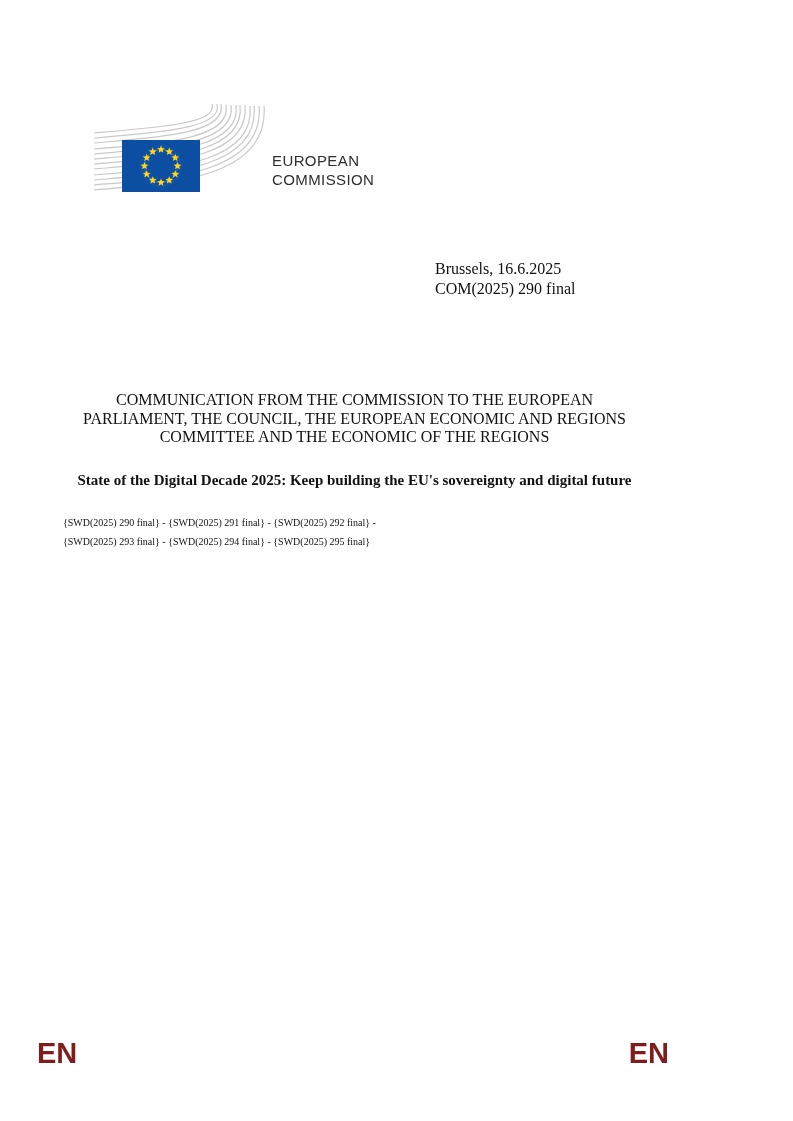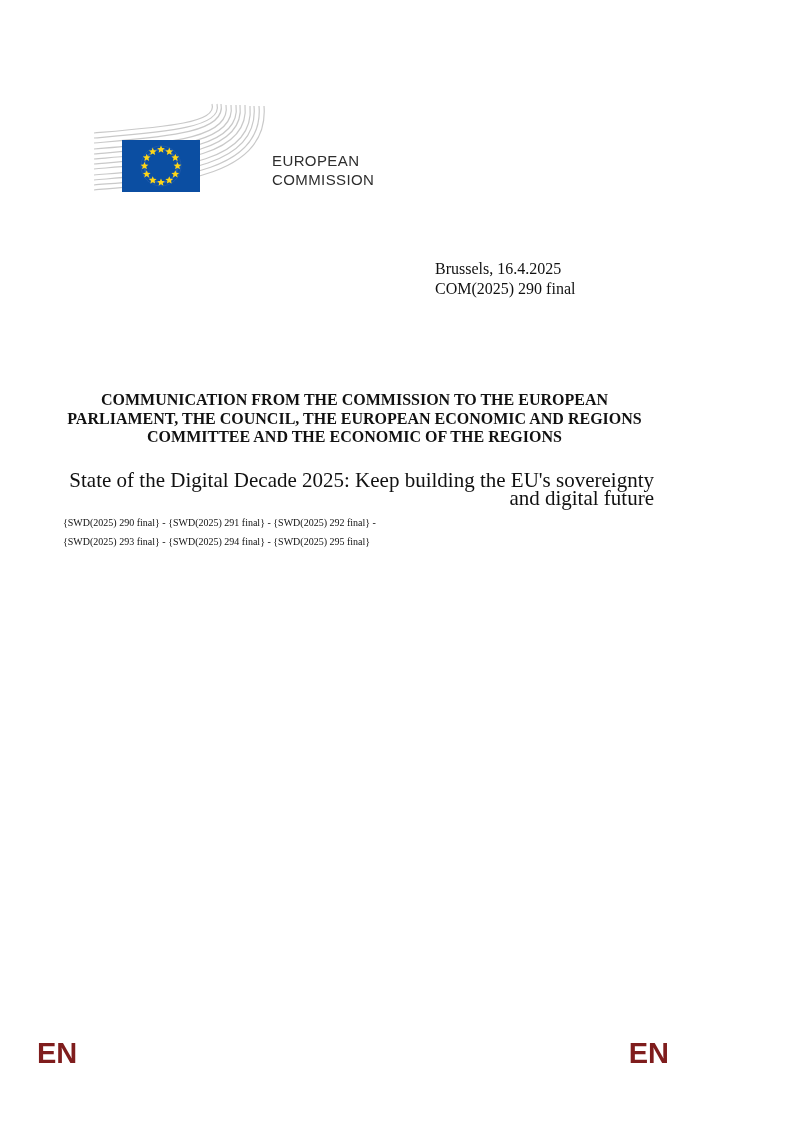--- a/index.html
+++ b/index.html
@@ -18,27 +18,27 @@
     font-family:"Liberation Sans", sans-serif;
     font-size:15px;line-height:19px;font-weight:400;
     letter-spacing:0.4px;color:#2e2e2e;white-space:nowrap;
   }
   .docinfo{
     position:absolute;left:435px;top:259px;
     font-size:16px;line-height:20px;
   }
   .title{
     position:absolute;left:63px;right:63px;top:391px;
-    text-align:center;font-weight:bold;
+    text-align:center;font-weight:normal;
     font-size:16px;line-height:18.5px;
   }
   .subtitle{
     position:absolute;left:55px;right:55px;top:471px;
-    text-align:right;font-weight:normal;
-    font-size:21px;line-height:18px;
+    text-align:center;font-weight:bold;
+    font-size:15px;line-height:18px;
   }
   .swd{
     position:absolute;left:63px;right:63px;top:514px;
     text-align:left;
     font-size:10px;line-height:18.5px;
   }
   .lang{
     position:absolute;top:1039px;
     font-family:"Liberation Sans", sans-serif;
     font-weight:bold;font-size:29px;line-height:29px;
@@ -93,21 +93,21 @@
         </g>
       </g>
     </svg>
     <div class="logo-text">
       <div>EUROPEAN</div>
       <div>COMMISSION</div>
     </div>
   </div>
 
   <div class="docinfo">
-    <div>Brussels, 16.4.2025</div>
+    <div>Brussels, 16.6.2025</div>
     <div>COM(2025) 290 final</div>
   </div>
 
   <div class="title">
     <div>COMMUNICATION FROM THE COMMISSION TO THE EUROPEAN</div>
     <div>PARLIAMENT, THE COUNCIL, THE EUROPEAN ECONOMIC AND REGIONS</div>
     <div>COMMITTEE AND THE ECONOMIC OF THE REGIONS</div>
   </div>
 
   <div class="subtitle">State of the Digital Decade 2025: Keep building the EU's sovereignty and digital future</div>

